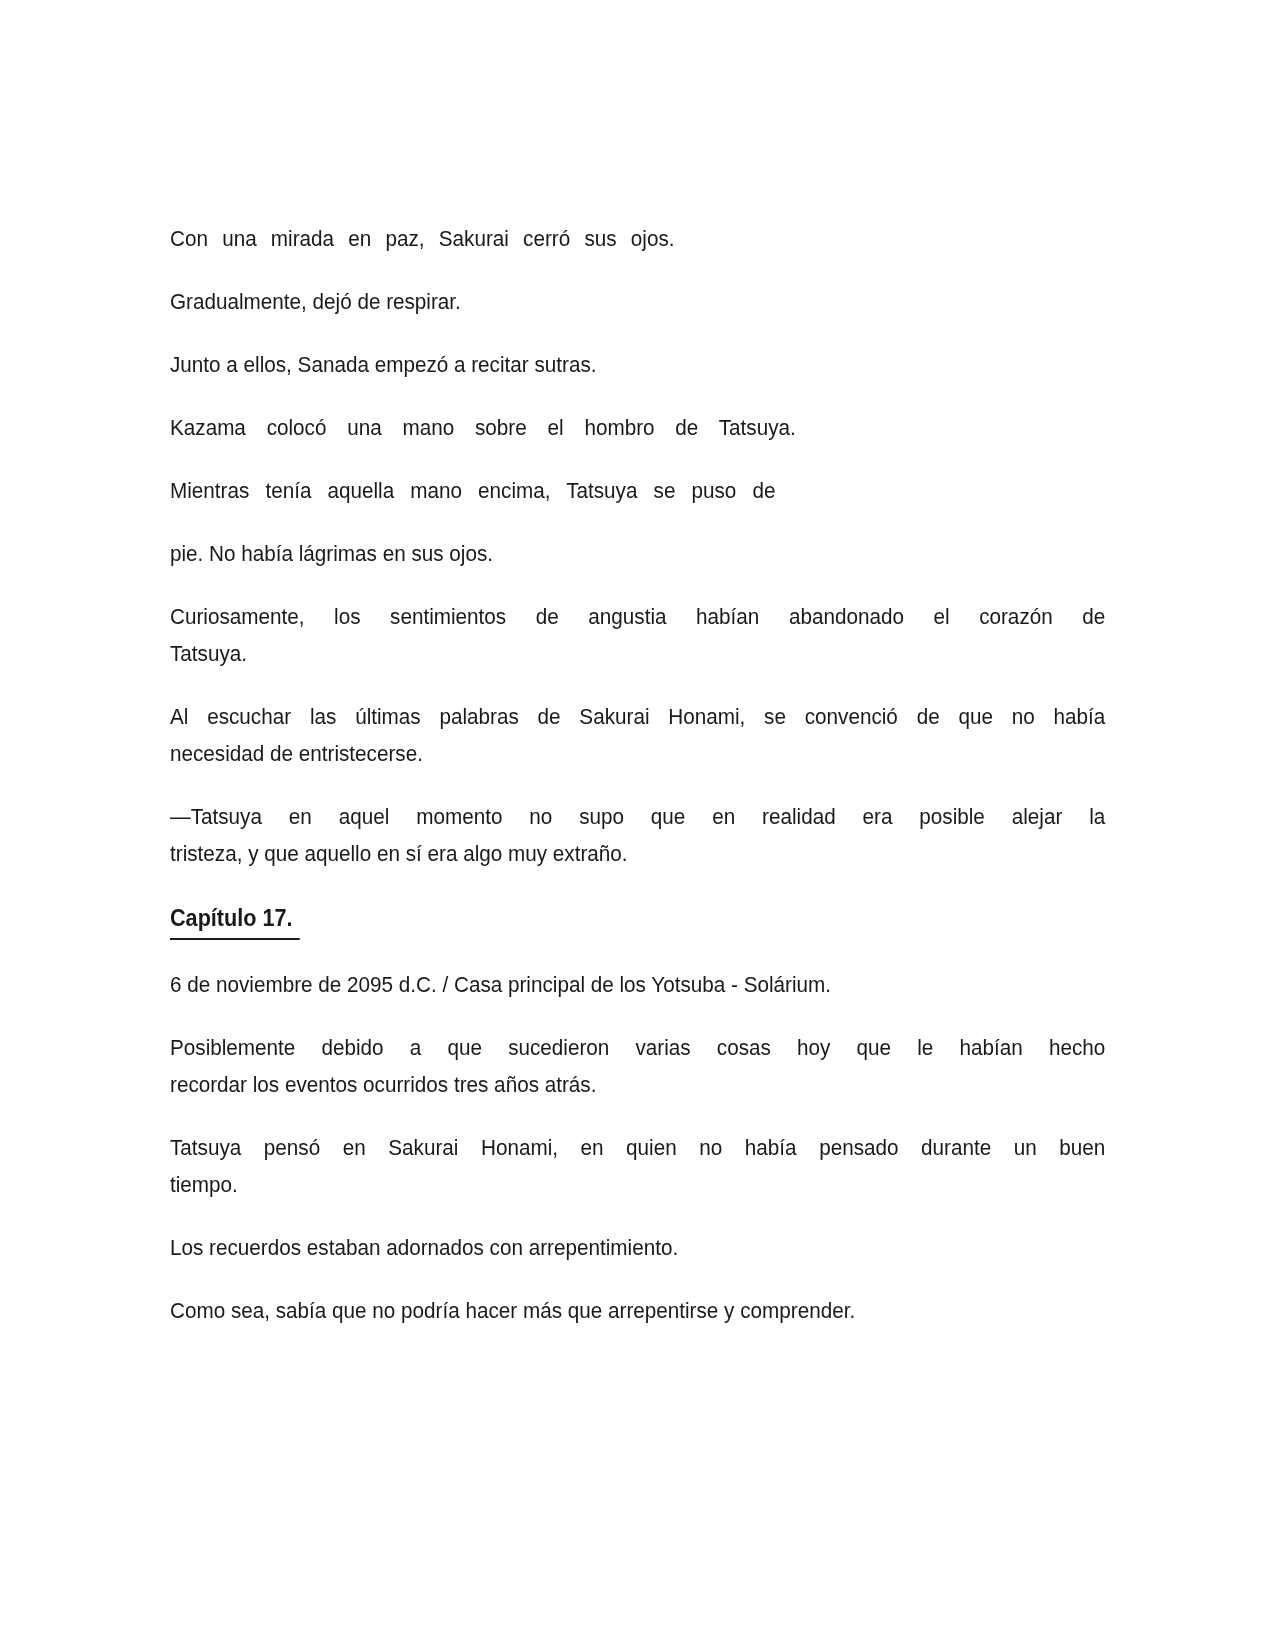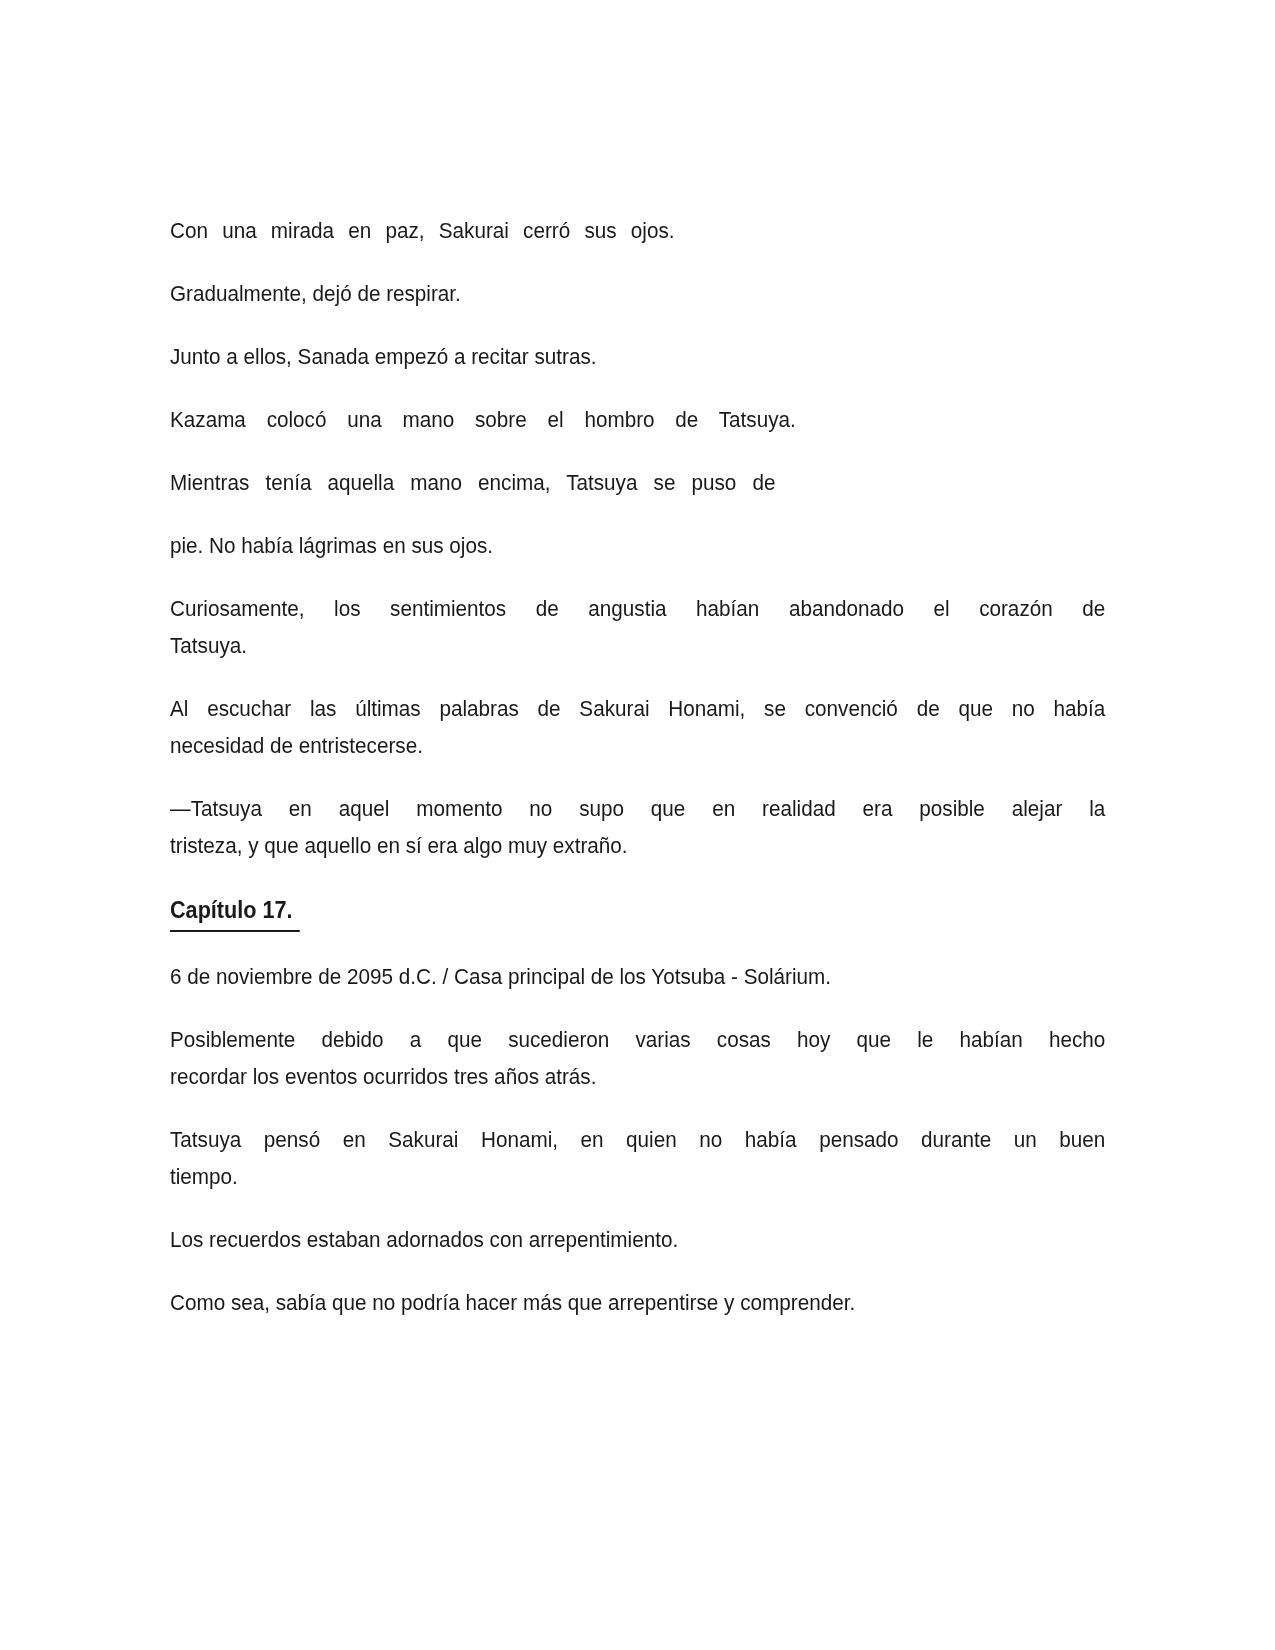--- a/index.html
+++ b/index.html
@@ -9,20 +9,21 @@
   body {
     width: 1275px;
     height: 1650px;
     background: #ffffff;
     overflow: hidden;
     font-family: "Liberation Sans", sans-serif;
     color: #1a1a1a;
   }
   .doc {
     padding: 212px 0 0 170px;
+    margin-top: 8px;
   }
   
   .text-block {
     width: 995px;
     transform: scaleX(0.94);
     transform-origin: 0 0;
     font-size: 22px;
     line-height: 37px;
   }
   .para {

